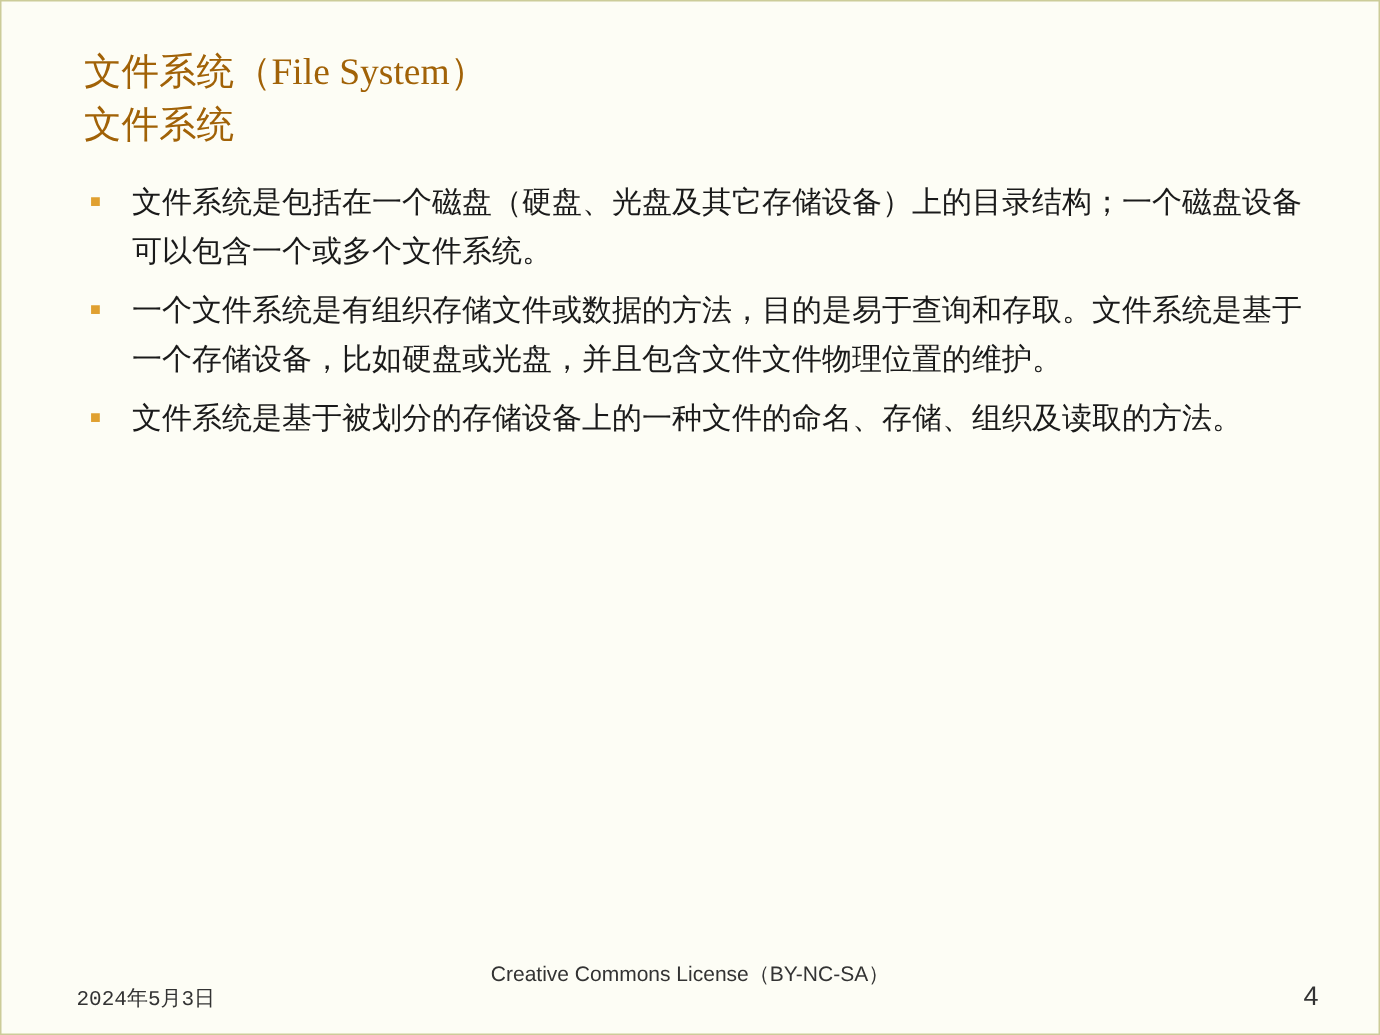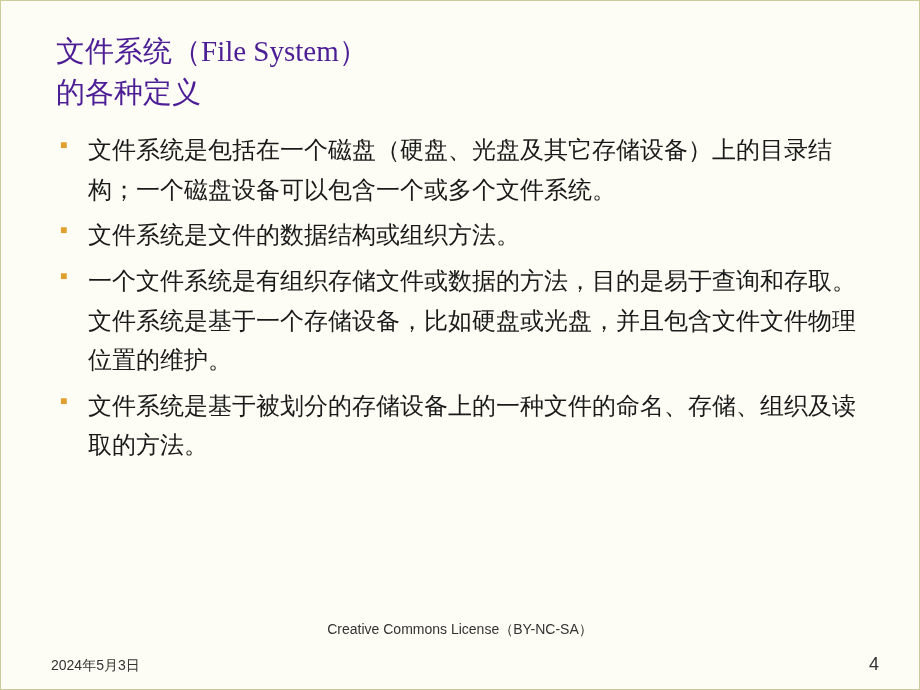--- a/index.html
+++ b/index.html
@@ -15,38 +15,38 @@
       font-family: "SimSun", "NSimSun", serif;
       position: relative;
       overflow: hidden;
     }
     .slide {
       padding: 30px 50px 40px 55px;
       height: 100%;
       position: relative;
     }
     .title {
-      color: #4c1d95;
-      font-size: 29px;
+      color: #a16207;
+      font-size: 25px;
       line-height: 1.4;
       font-weight: normal;
       margin-bottom: 18px;
       font-family: "SimSun", serif;
     }
     .bullets {
       list-style: none;
     }
     .bullets li {
       position: relative;
       padding-left: 32px;
-      font-size: 24px;
+      font-size: 20px;
       line-height: 1.65;
       color: #1a1a1a;
       margin-bottom: 6px;
-      font-family: Liberation Sans, sans-serif;
+      font-family: Liberation Serif, serif;
     }
     .bullets li::before {
       content: "■";
       position: absolute;
       left: 4px;
       top: 6px;
       color: #e0a030;
       font-size: 12px;
     }
     .footer {
@@ -56,46 +56,46 @@
       right: 0;
       width: 100%;
       font-family: Arial, "SimSun", sans-serif;
       font-size: 14px;
       color: #333;
     }
     .footer-date {
       position: absolute;
       left: 50px;
       bottom: 0;
+      font-family: Liberation Mono, monospace;
     }
     .footer-license {
       position: absolute;
       left: 50%;
       transform: translateX(-50%);
-      bottom: 36px;
+      bottom: 16px;
       white-space: nowrap;
     }
     .footer-page {
       position: absolute;
       right: 40px;
       bottom: 0;
       font-size: 18px;
     }
   </style>
 </head>
 <body>
 
 <div class="slide">
   <h1 class="title">
     <span>文件系统（File System）</span><br>
-    <span>的各种定义</span>
+    <span>文件系统</span>
   </h1>
   <ul class="bullets">
     <li><span>文件系统是包括在一个磁盘（硬盘、光盘及其它存储设备）上的目录结构；一个磁盘设备可以包含一个或多个文件系统。</span></li>
-    <li><span>文件系统是文件的数据结构或组织方法。</span></li>
     <li><span>一个文件系统是有组织存储文件或数据的方法，目的是易于查询和存取。文件系统是基于一个存储设备，比如硬盘或光盘，并且包含文件文件物理位置的维护。</span></li>
     <li><span>文件系统是基于被划分的存储设备上的一种文件的命名、存储、组织及读取的方法。</span></li>
   </ul>
   <div class="footer">
     <span class="footer-date">2024年5月3日</span>
     <span class="footer-license">Creative Commons License（BY-NC-SA）</span>
     <span class="footer-page">4</span>
   </div>
 </div>
 

